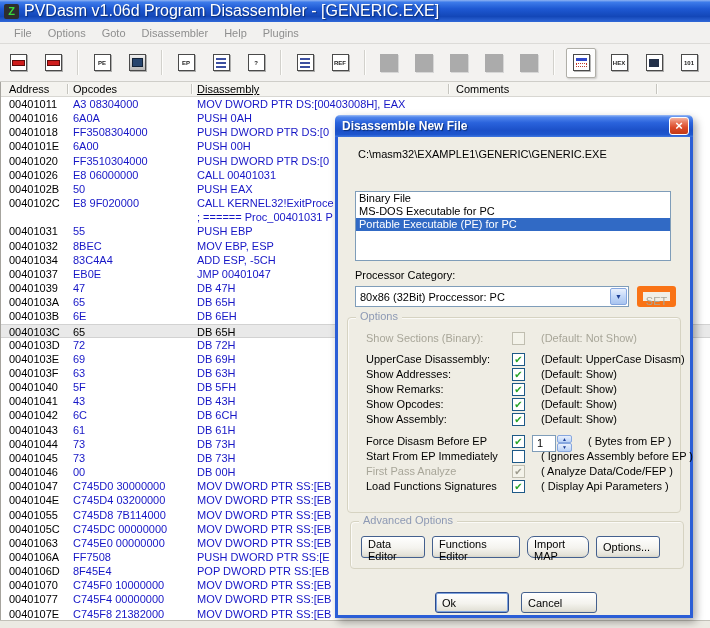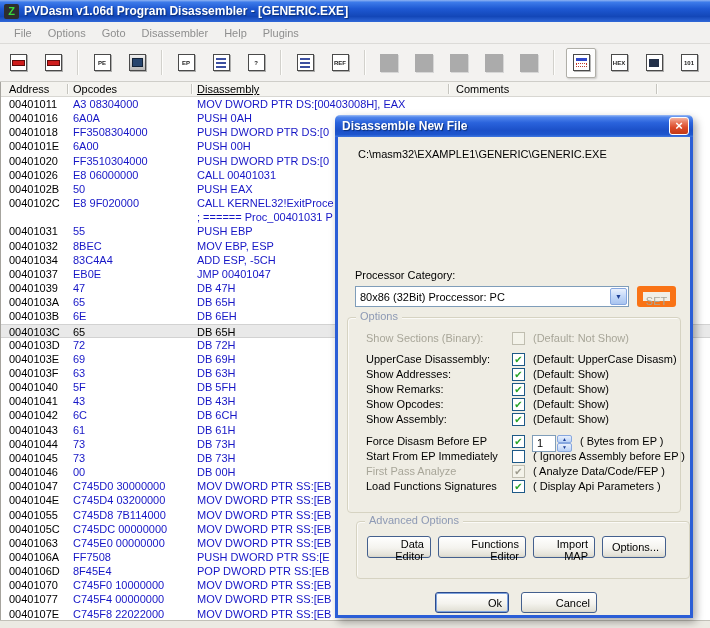--- a/index.html
+++ b/index.html
@@ -5,21 +5,21 @@
   html,body{margin:0;padding:0;}
   body{width:710px;height:628px;overflow:hidden;position:relative;
        font-family:"Liberation Sans",sans-serif;background:#fff;}
   .app{position:absolute;inset:0;}
 
   
   .titlebar{position:absolute;left:0;top:0;width:710px;height:22px;display:flex;align-items:center;
     background:linear-gradient(180deg,#8fb3f2 0%,#3d7bea 10%,#1e58d2 40%,#1347b8 75%,#3168d8 100%);}
   .appicon{width:15px;height:15px;margin:0 5px 0 4px;background:#2e2e2e;border-radius:2px;
     color:#39d83c;font:bold 11px/15px "Liberation Sans",sans-serif;text-align:center;}
-  .wtitle{color:#fff;font-size:12px;font-weight:bold;text-shadow:1px 1px 1px #0a2f78;white-space:nowrap;}
+  .wtitle{color:#fff;font-size:16px;font-weight:normal;text-shadow:1px 1px 1px #0a2f78;white-space:nowrap;}
 
   .menubar{position:absolute;left:0;top:22px;width:710px;height:22px;background:#f2f1ef;
     border-bottom:1px solid #dcdbd8;display:flex;align-items:center;padding-left:8px;box-sizing:border-box;}
   .menu-item{font-size:11px;color:#8e8e8e;padding:0 6px;margin-right:4px;}
 
   .toolbar{position:absolute;left:0;top:44px;width:710px;height:38px;background:#f3f2f0;
     border-bottom:1px solid #cfcec9;display:flex;align-items:center;padding-left:6px;box-sizing:border-box;gap:11px;}
   .tbtn{display:flex;align-items:center;justify-content:center;width:24px;height:26px;flex:none;}
   .tbtn.active{background:#fdfdfd;border:1px solid #b0afa8;border-radius:2px;width:28px;height:28px;
     box-shadow:1px 1px 2px rgba(0,0,0,.18), inset 1px 1px 0 #fff;}
@@ -76,43 +76,43 @@
   .combo-text{flex:1;font-size:11px;padding-left:4px;white-space:nowrap;overflow:hidden;}
   .combo-btn{width:17px;height:17px;margin:1px;flex:none;border:1px solid #86a7e0;border-radius:2px;box-sizing:border-box;
     background:linear-gradient(180deg,#e9f0fc,#c3d8f8 50%,#a9c4ef);color:#1c3e94;
     font-size:7px;line-height:15px;text-align:center;}
   .set-btn{position:absolute;left:299px;top:149px;width:39px;height:21px;border:6px solid #f97316;border-radius:3px;
     background:#f1efe6;color:#a9a699;font-size:11px;box-sizing:border-box;text-align:center;line-height:19px;}
 
   .grp{position:absolute;border:1px solid #d6d3c2;border-radius:4px;box-shadow:inset 1px 1px 0 #fbfaf7;box-sizing:border-box;}
   .grp-caption{position:absolute;top:-8px;left:8px;background:#efede4;padding:0 4px;font-size:11px;color:#8d99b4;white-space:nowrap;}
   .grp.options{left:9px;top:180px;width:334px;height:196px;}
-  .grp.advanced{left:18px;top:384px;width:334px;height:58px;}
+  .grp.advanced{left:12px;top:384px;width:334px;height:48px;}
 
   #options-rows{padding:14px 0 0 18px;}
   .opt-row{display:flex;align-items:flex-start;height:15.1px;font-size:11px;}
   .opt-row.gap{margin-top:6px;}
   .opt-label{width:146px;flex:none;color:#000;white-space:nowrap;}
   .opt-row.dis .opt-label{color:#a8a699;}
   .cb{width:13px;height:13px;flex:none;border:1px solid #1d5987;background:#fff;box-sizing:border-box;
     display:flex;align-items:center;justify-content:center;
     font:bold 10px/11px "DejaVu Sans",sans-serif;color:#27a427;}
   .cb.cdis{border-color:#c0beb0;background:#f4f3ea;color:#9c9a8c;}
-  .opt-note{margin-left:8px;color:#000;white-space:nowrap;}
+  .opt-note{margin-left:16px;color:#000;white-space:nowrap;}
   .opt-note.ndis{color:#a8a699;}
   .spin-edit{width:24px;height:17px;margin-left:7px;border:1px solid #7f9db9;background:#fff;box-sizing:border-box;
     font-size:11px;line-height:15px;padding-left:4px;flex:none;}
   .spin{width:15px;height:17px;flex:none;display:flex;flex-direction:column;box-sizing:border-box;margin-left:1px;}
   .spin span{flex:1;border:1px solid #86a7e0;border-radius:2px;box-sizing:border-box;
     background:linear-gradient(180deg,#e9f0fc,#b9d2f7);font-size:5px;line-height:6px;text-align:center;color:#1c3e94;}
 
   #adv-buttons{display:flex;gap:7px;padding:14px 0 0 10px;}
   .xpbtn{height:22px;border:1px solid #44608e;border-radius:3px;box-sizing:border-box;
     background:linear-gradient(180deg,#ffffff 0%,#f4f3ee 55%,#e4e2d8 90%,#d6d4c8 100%);
-    font-family:"Liberation Sans",sans-serif;font-size:11px;color:#000;text-align:right;}
+    font-family:"Liberation Sans",sans-serif;font-size:11px;color:#000;text-align:left;}
   .okbtn,.cancelbtn{position:absolute;height:21px;}
   .okbtn{left:97px;top:455px;width:74px;border-color:#2b4a8c;box-shadow:inset 0 0 0 1px #7da2dd;}
   .cancelbtn{left:183px;top:455px;width:76px;}
 </style>
 </head>
 <body>
 
 <div class="app">
   <div class="titlebar">
     <span class="appicon">Z</span>
@@ -377,36 +377,41 @@
           <span class="c-o">C745F0 10000000</span>
           <span class="c-d">MOV DWORD PTR SS:[EB</span>
         </div>
         <div class="grow">
           <span class="c-a">00401077</span>
           <span class="c-o">C745F4 00000000</span>
           <span class="c-d">MOV DWORD PTR SS:[EB</span>
         </div>
         <div class="grow">
           <span class="c-a">0040107E</span>
-          <span class="c-o">C745F8 22022000</span>
+          <span class="c-o">C745F8 21382000</span>
           <span class="c-d">MOV DWORD PTR SS:[EB</span>
         </div>
       </div>
   </div>
 
   <div class="statusbar"></div>
 
   <div class="dialog">
     <div class="dlg-titlebar">
       <span class="dlg-title">Disassemble New File</span>
       <span class="dlg-close">×</span>
     </div>
     <div class="dlg-body">
       <div class="file-path">C:\masm32\EXAMPLE1\GENERIC\GENERIC.EXE</div>
 
+      <div class="listbox" id="filetype-list">
+          <div class="lb-item">Binary File</div>
+          <div class="lb-item">MS-DOS Executable for PC</div>
+          <div class="lb-item lb-sel">Portable Executable (PE) for PC</div>
+        </div>
 
       <div class="proc-label">Processor Category:</div>
       <div class="combo">
         <span class="combo-text">80x86 (32Bit) Proccessor: PC</span>
         <span class="combo-btn">▼</span>
       </div>
       <div class="set-btn">SET</div>
 
       <div class="grp options">
         <span class="grp-caption">Options</span>
@@ -467,21 +472,21 @@
               <span class="opt-note">( Display Api Parameters )</span>
             </div>
           </div>
       </div>
 
       <div class="grp advanced">
         <span class="grp-caption">Advanced Options</span>
         <div id="adv-buttons">
             <button class="xpbtn" style="width: 64px;">Data Editor</button>
             <button class="xpbtn" style="width: 88px;">Functions Editor</button>
-            <button class="xpbtn" style="width: 62px;">Import MAP</button>
+            <button class="xpbtn" style="width: 62px; border-radius: 7px;">Import MAP</button>
             <button class="xpbtn" style="width: 64px;">Options...</button>
           </div>
       </div>
 
       <button class="xpbtn okbtn">Ok</button>
       <button class="xpbtn cancelbtn">Cancel</button>
     </div>
   </div>
 </div>
 

